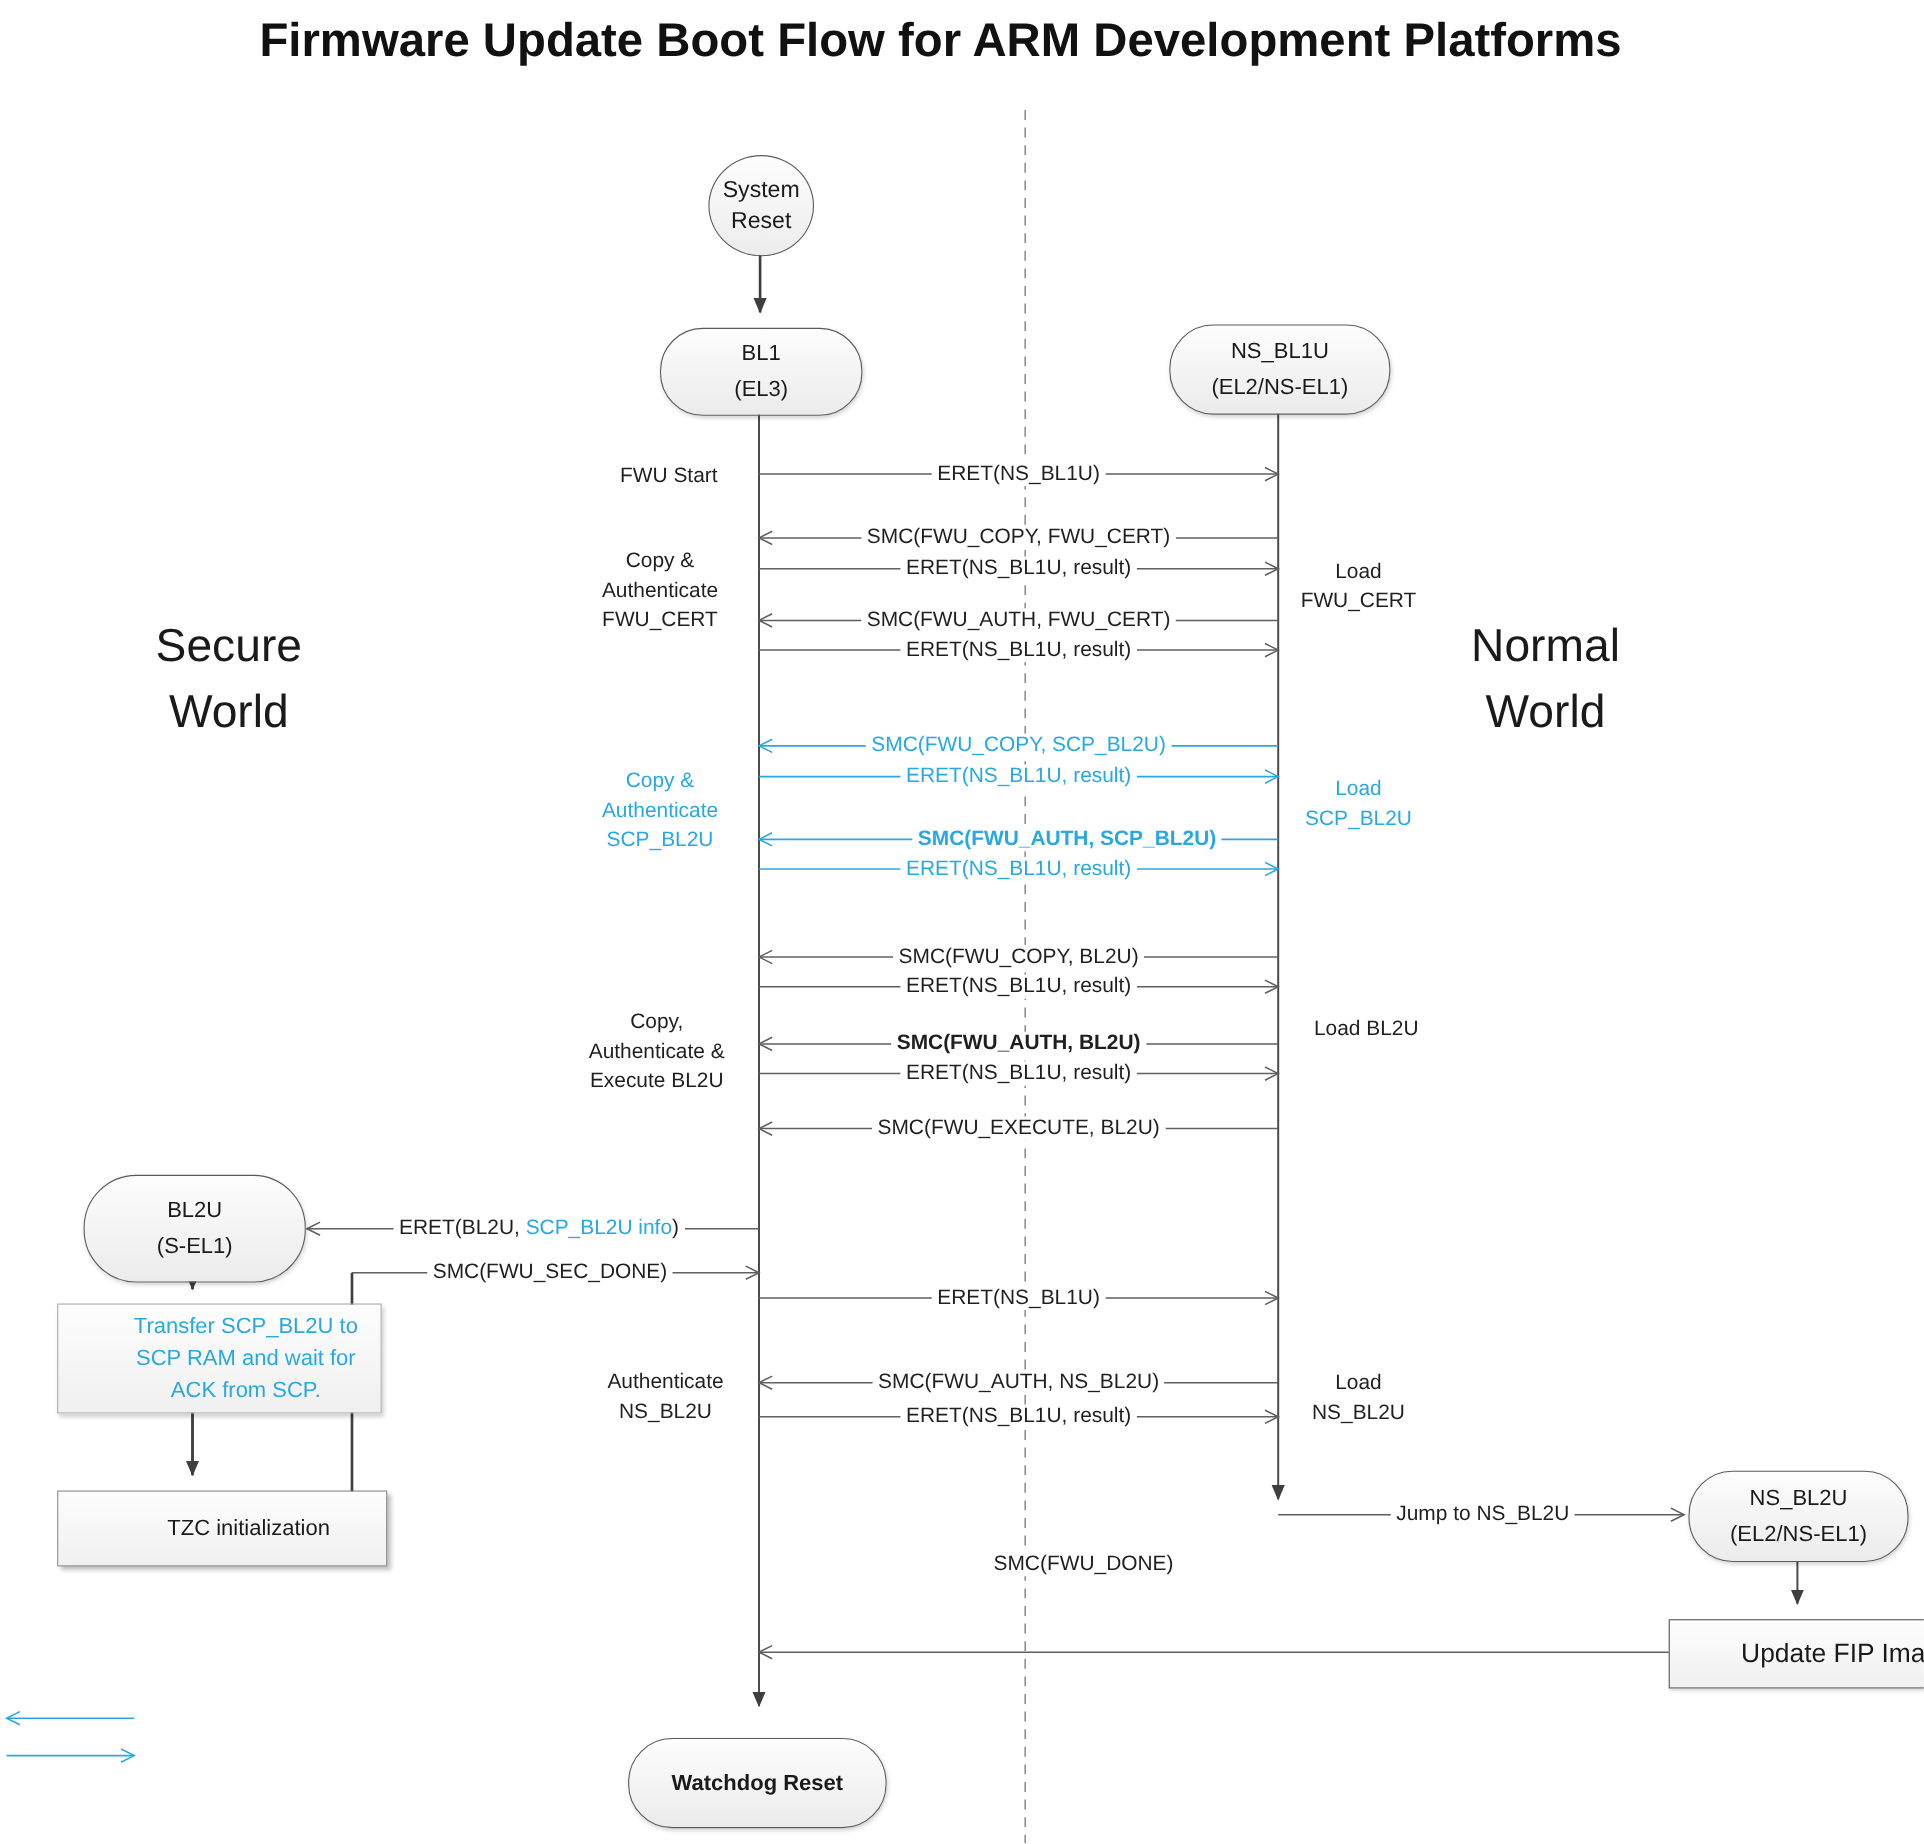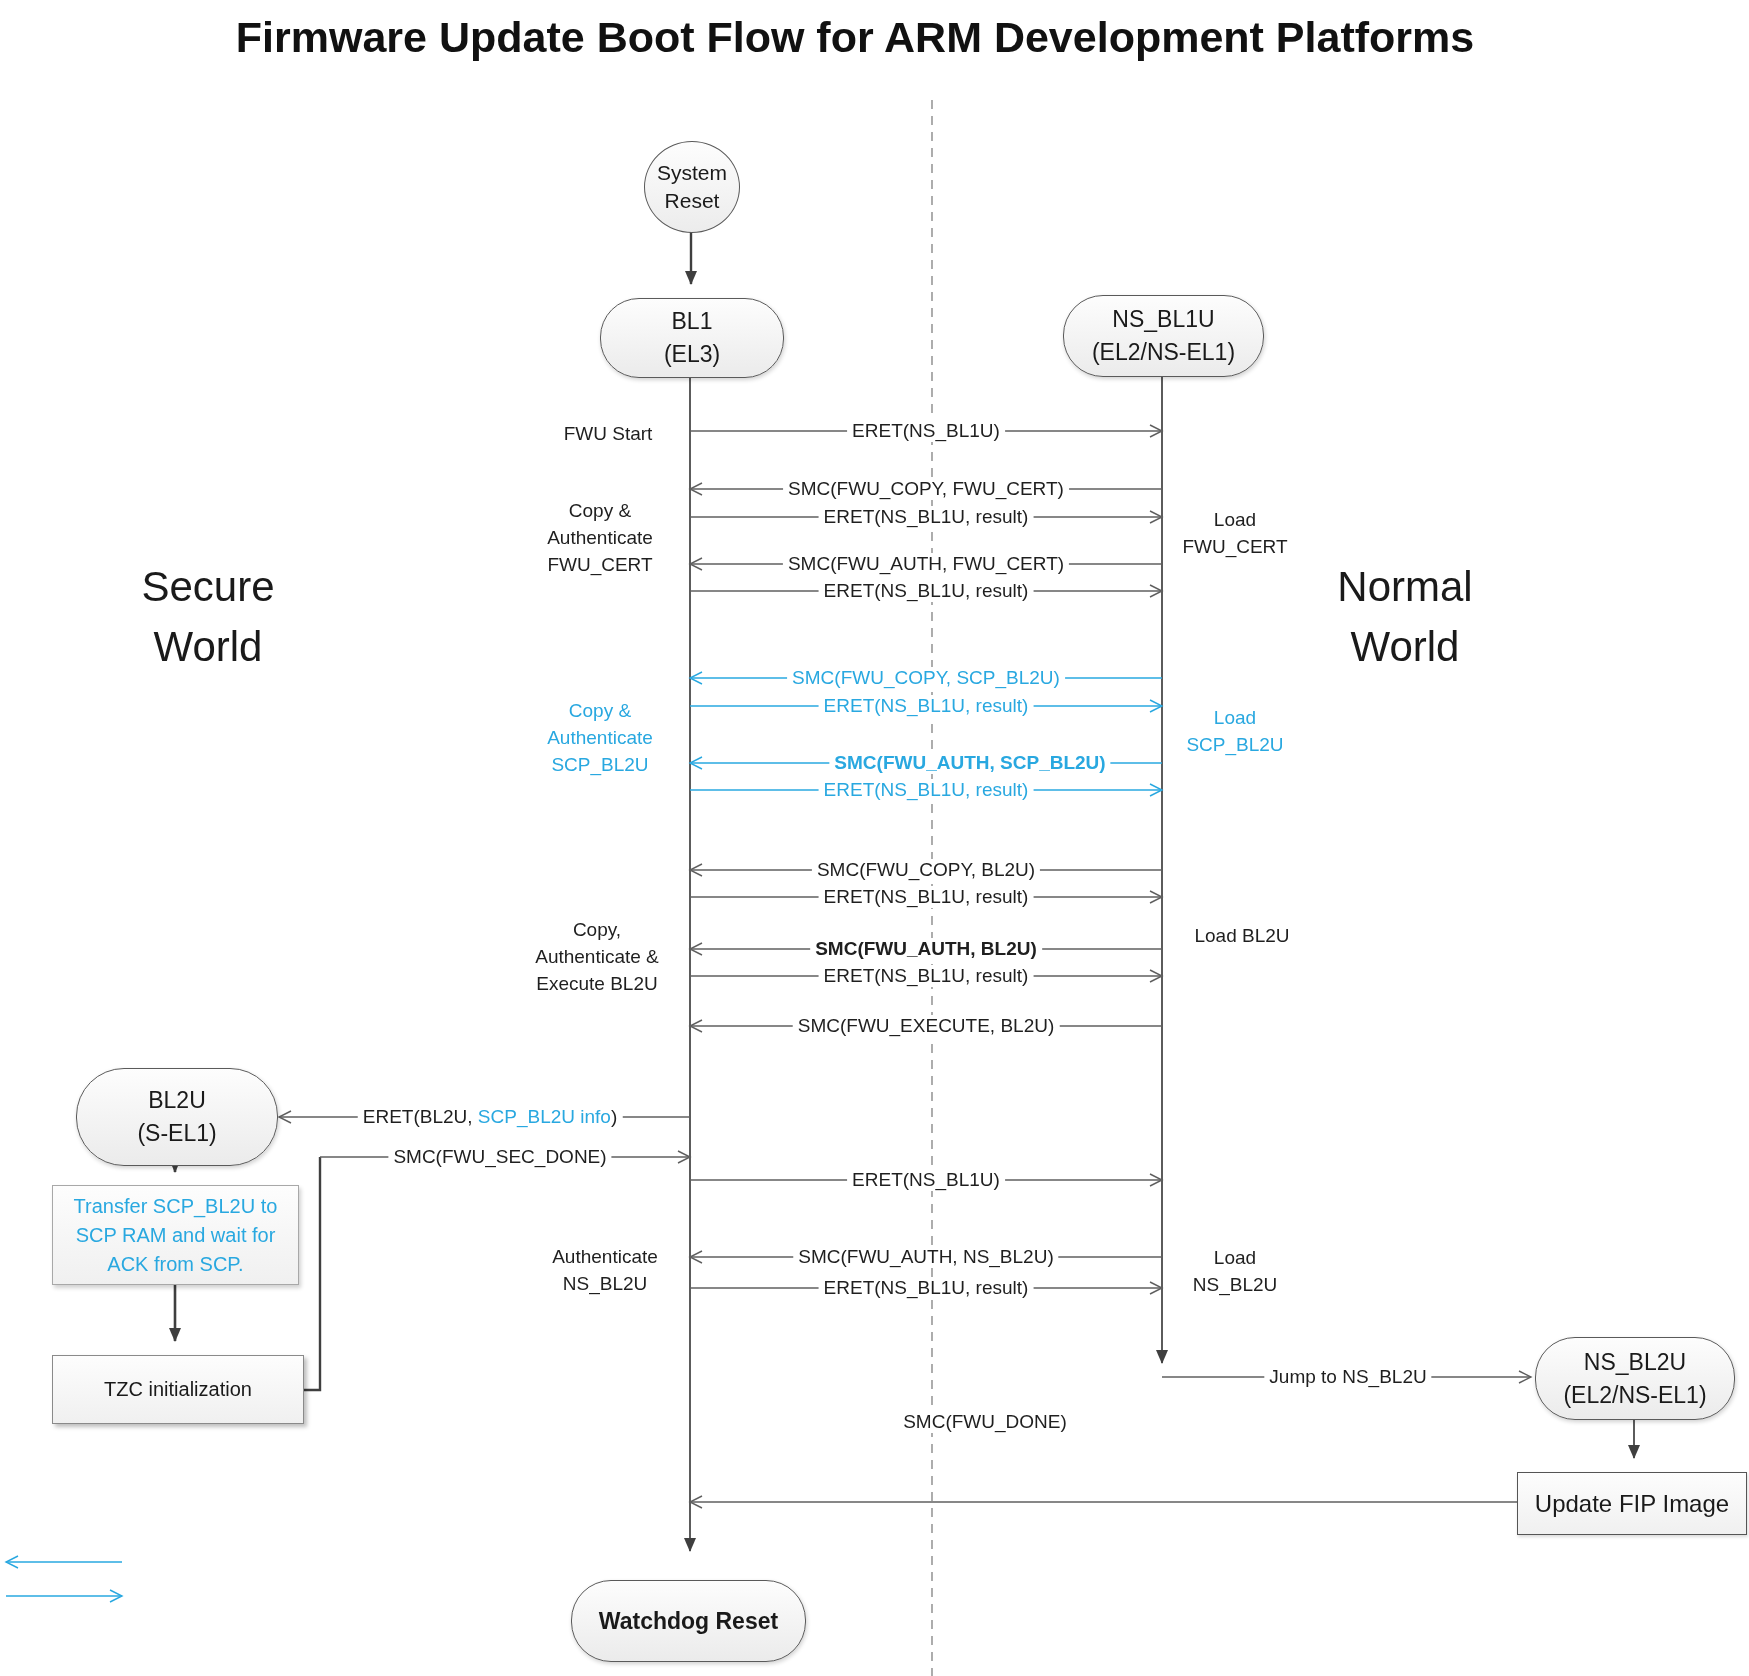--- a/index.html
+++ b/index.html
@@ -9,26 +9,26 @@
   .abs{position:absolute;z-index:2;}
   .ctr{transform:translate(-50%,-50%);}
   .title{font-size:43px;font-weight:bold;white-space:nowrap;color:#111;}
   .world{font-size:42px;line-height:60px;text-align:center;white-space:pre-line;color:#1a1a1a;}
   .msglbl{font-size:19px;line-height:22px;background:#fff;padding:0 5px;white-space:nowrap;color:#1f1f1f;}
   .msglbl.blue{color:#29A8E0;}
   .ann{font-size:19px;line-height:27px;text-align:center;white-space:pre-line;color:#1f1f1f;}
   .ann.blue{color:#29A8E0;}
   .stadium{display:flex;align-items:center;justify-content:center;text-align:center;
            background:linear-gradient(#fdfdfd,#ebebeb);border:1.6px solid #5a5a5a;
-           box-shadow:1px 2px 4px rgba(0,0,0,.18);font-size:23px;line-height:33px;white-space:pre-line;}
+           box-shadow:1px 2px 4px rgba(0,0,0,.18);font-size:20px;line-height:33px;white-space:pre-line;}
   .ellipse{display:flex;align-items:center;justify-content:center;text-align:center;border-radius:50%;
            background:linear-gradient(#fdfdfd,#ececec);border:1.5px solid #5a5a5a;
            font-size:21px;line-height:28px;white-space:pre-line;}
   .rectbox{display:flex;align-items:center;justify-content:center;text-align:center;
-           background:linear-gradient(#fdfdfd,#f0f0f0);white-space:pre-line;}
+           background:linear-gradient(#fdfdfd,#f0f0f0);white-space:pre-line;padding-left:48px;}
   .legend{font-size:19px;line-height:30px;text-align:center;white-space:pre-line;color:#29A8E0;}
 </style>
 </head>
 <body>
 
 <div id="page">
 
   <svg id="wires" width="1749" height="1676" viewBox="0 0 1749 1676">
     <defs>
       <marker id="mO" markerUnits="userSpaceOnUse" markerWidth="16" markerHeight="16" refX="13" refY="7" orient="auto">

